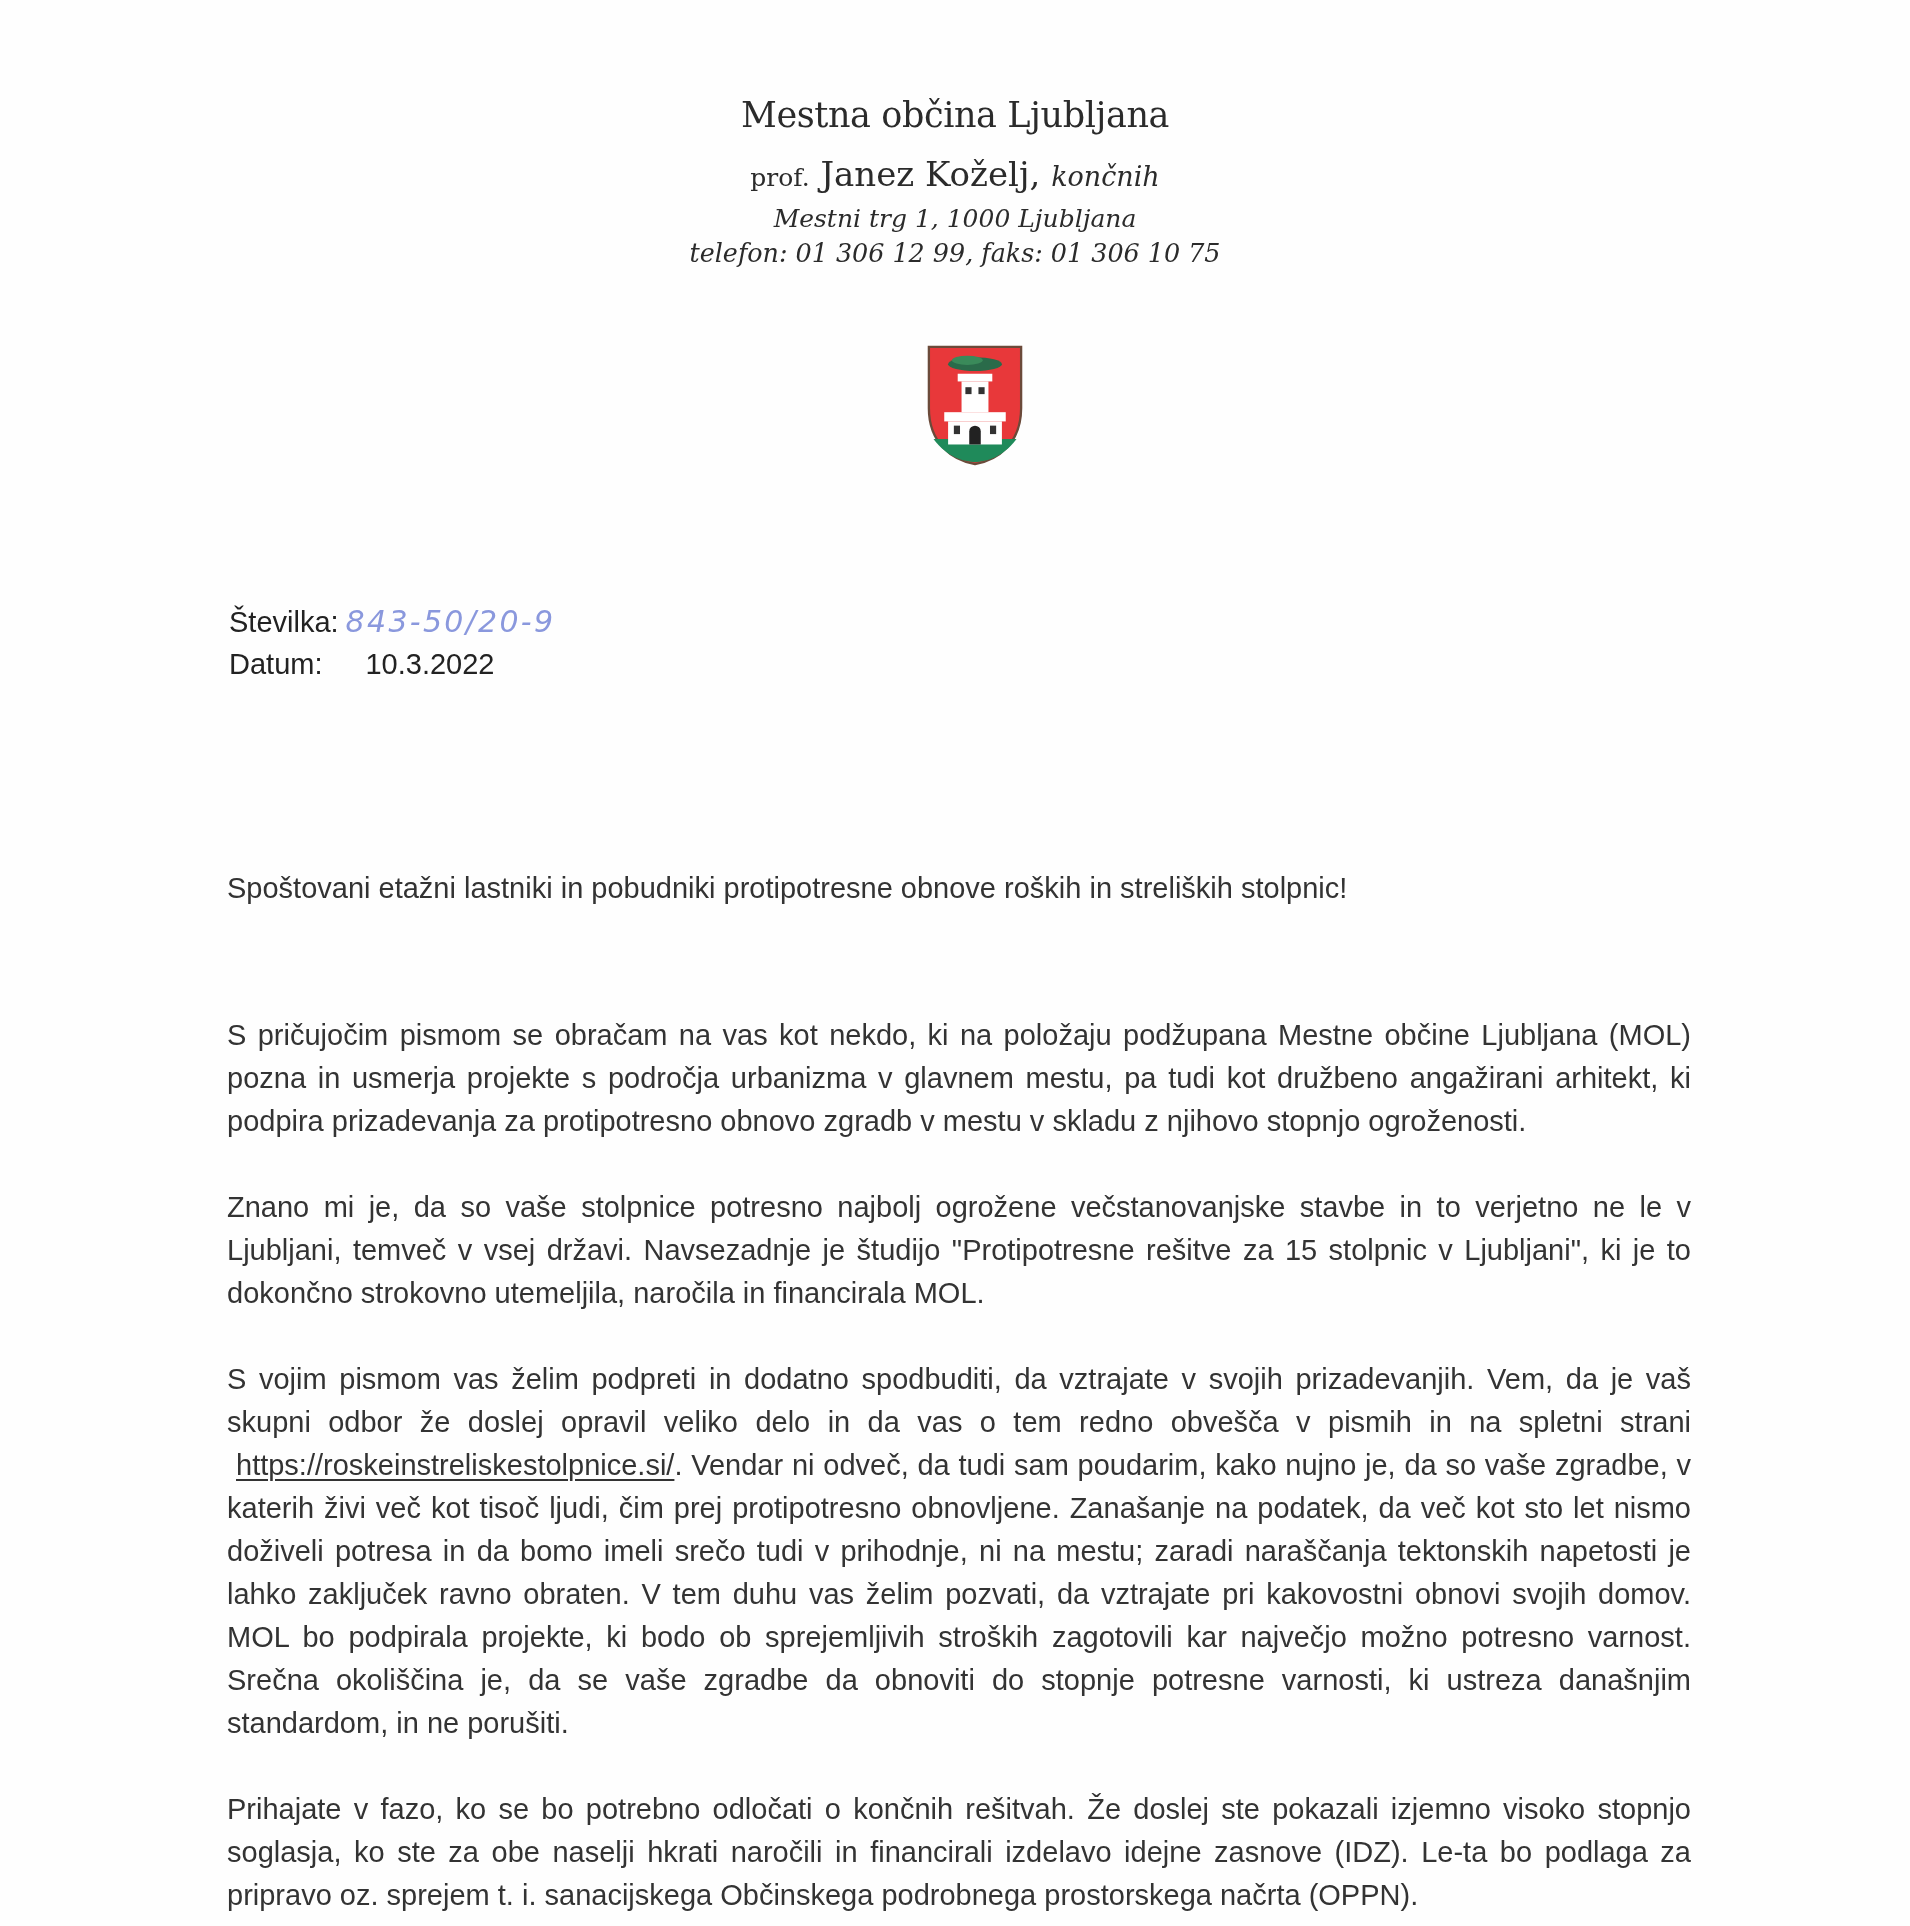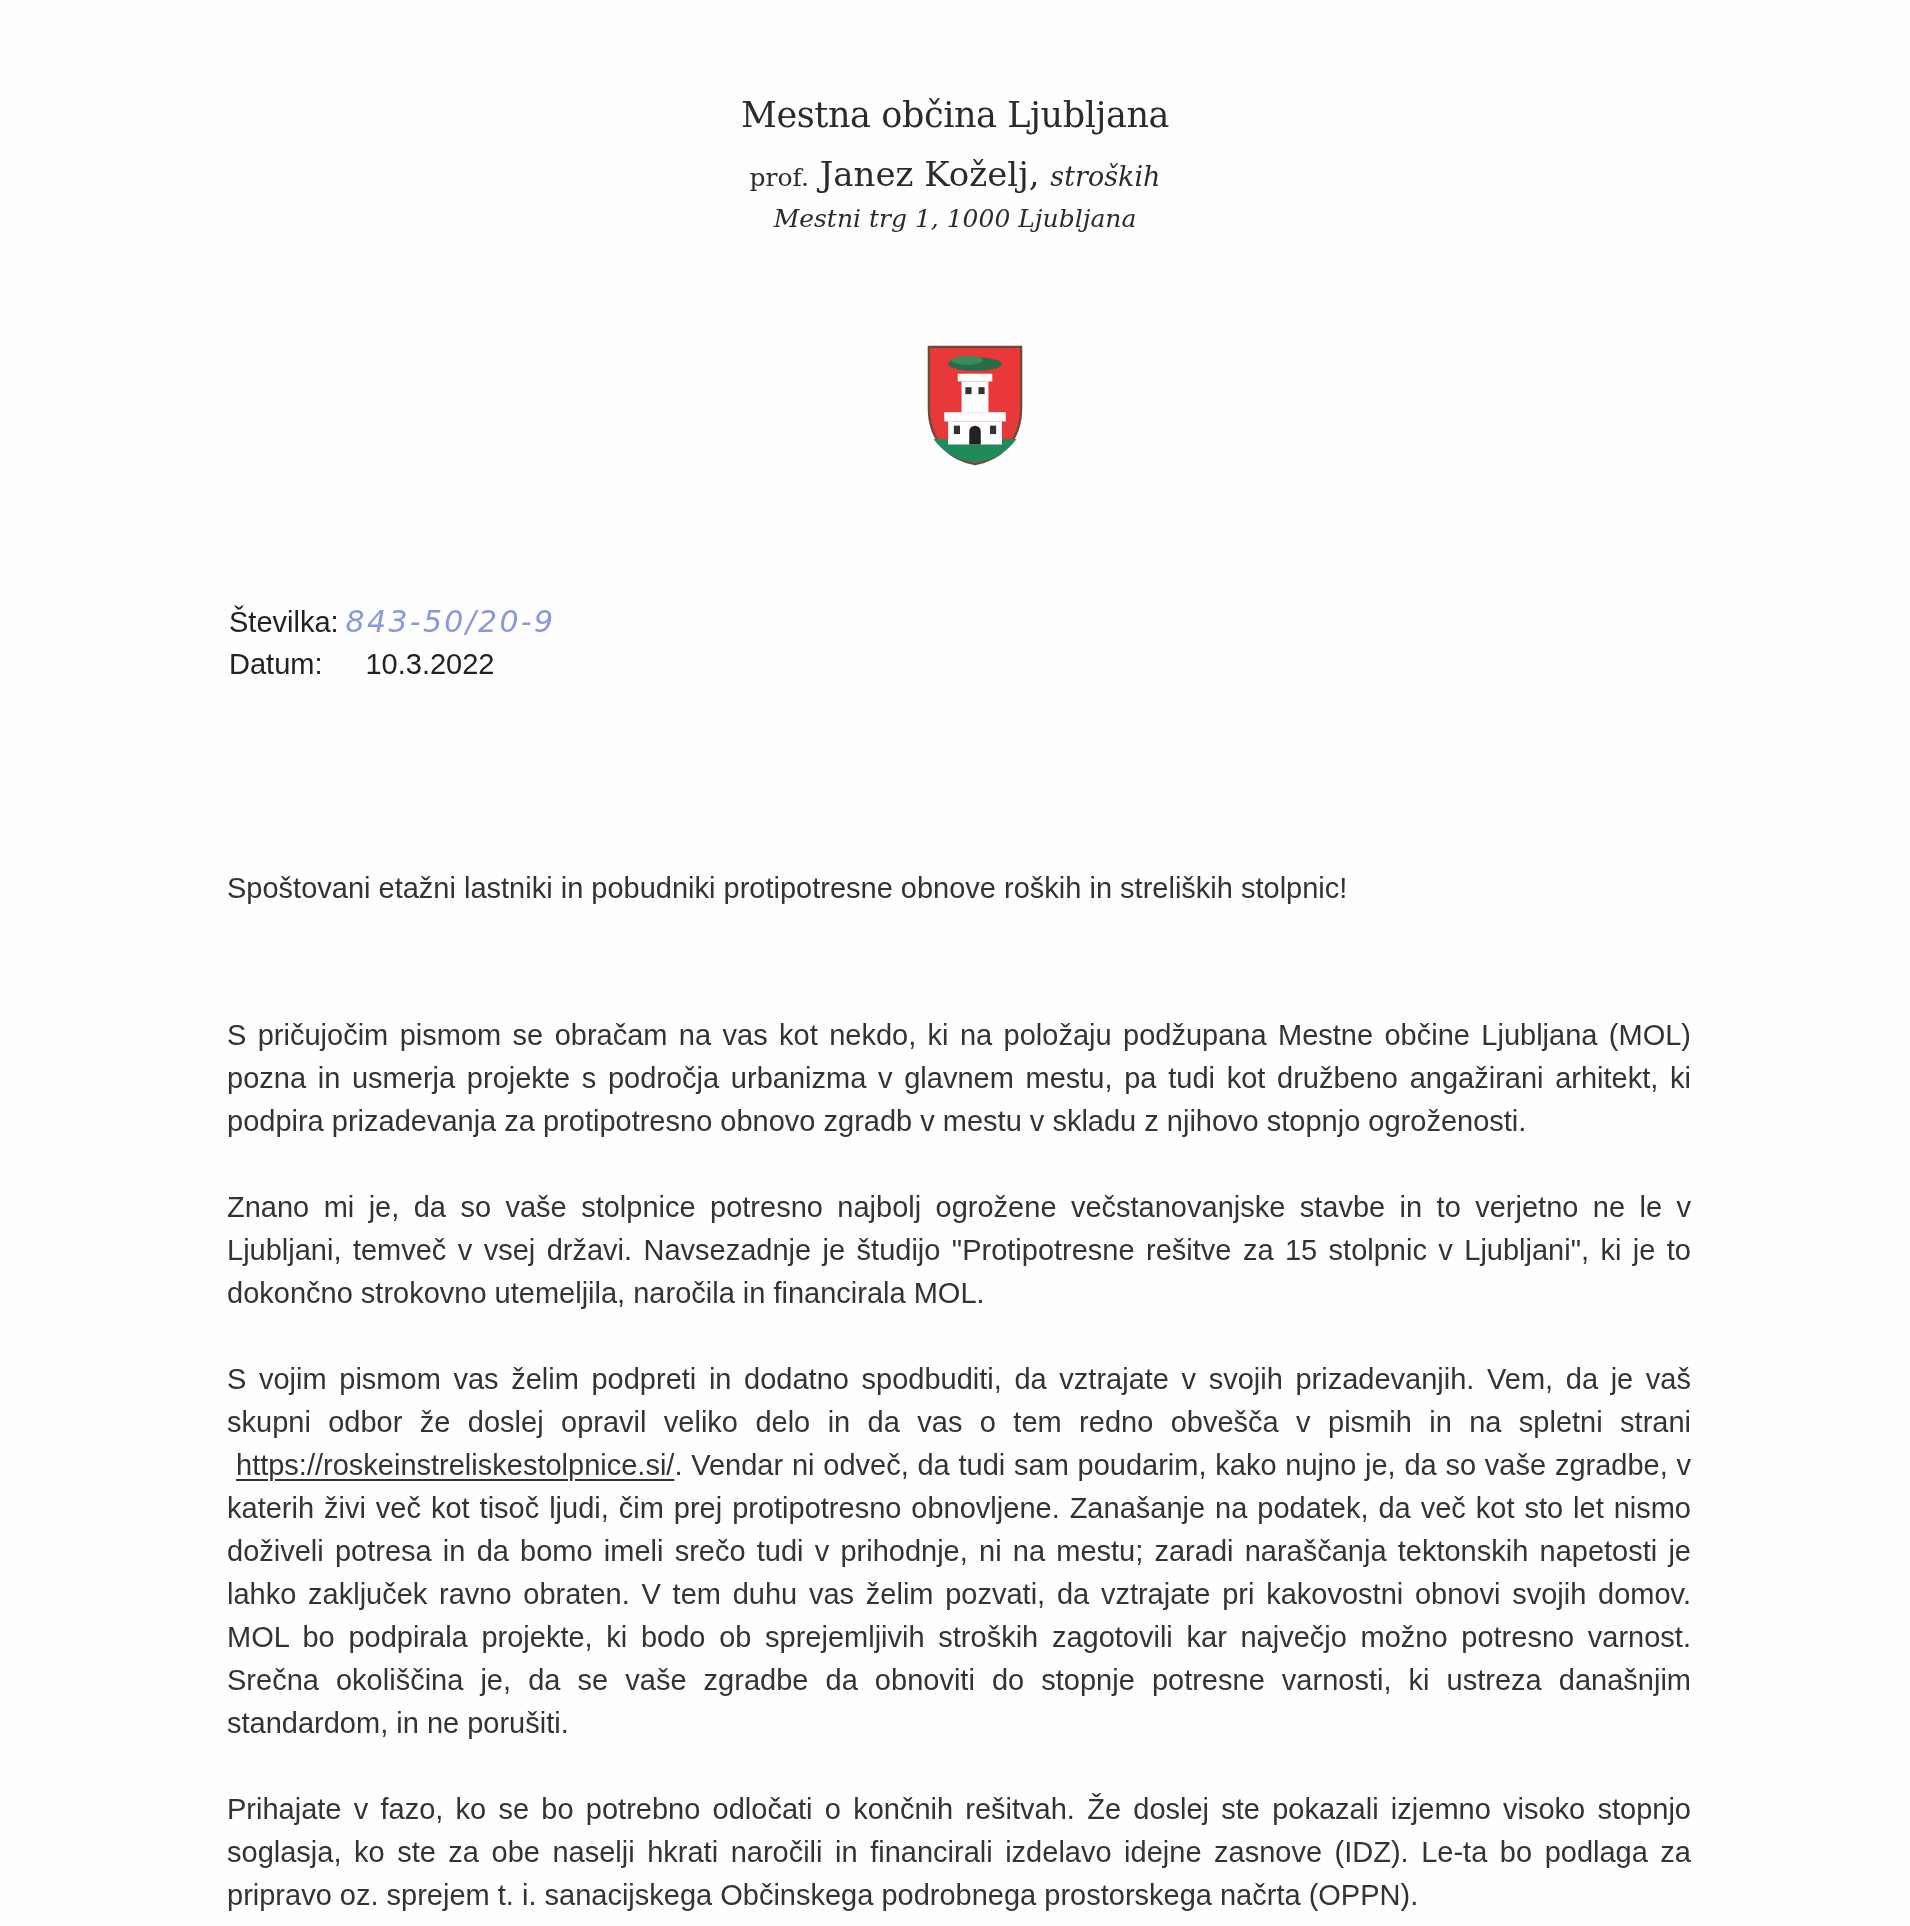--- a/index.html
+++ b/index.html
@@ -34,23 +34,24 @@
 </head>
 <body>
 
 <div class="page">
 
   <div class="letterhead">
     <div class="org-name">Mestna občina Ljubljana</div>
     <div class="person-line">
       <span class="prof">prof.</span>
       <span class="name">Janez Koželj,</span>
-      <span class="role">stroških</span>
+      <span class="role">končnih</span>
     </div>
     <div class="address">Mestni trg 1, 1000 Ljubljana</div>
+    <div class="contact">telefon: 01 306 12 99, faks: 01 306 10 75</div>
   </div>
 
   <div class="coa">
     <svg width="100" height="123" viewBox="0 0 260 320">
       <path d="M10 10 H250 V170 C250 260 190 305 130 315 C70 305 10 260 10 170 Z" fill="#e8383a" stroke="#6b4a3a" stroke-width="6"></path>
       <path d="M22 250 C60 300 100 308 130 310 C160 308 200 300 238 250 Z" fill="#1f8a5a"></path>
       <ellipse cx="130" cy="55" rx="70" ry="18" fill="#2a6b4a"></ellipse>
       <ellipse cx="110" cy="45" rx="40" ry="12" fill="#3a8a5a"></ellipse>
       <rect x="85" y="80" width="90" height="20" fill="#ffffff"></rect>
       <rect x="95" y="100" width="70" height="80" fill="#ffffff"></rect>

